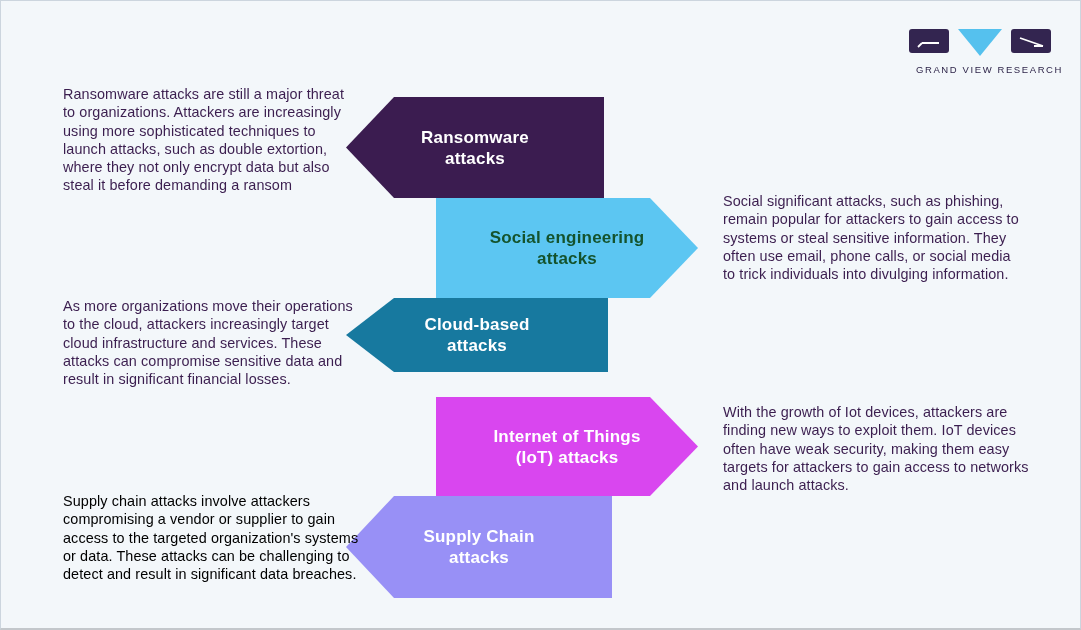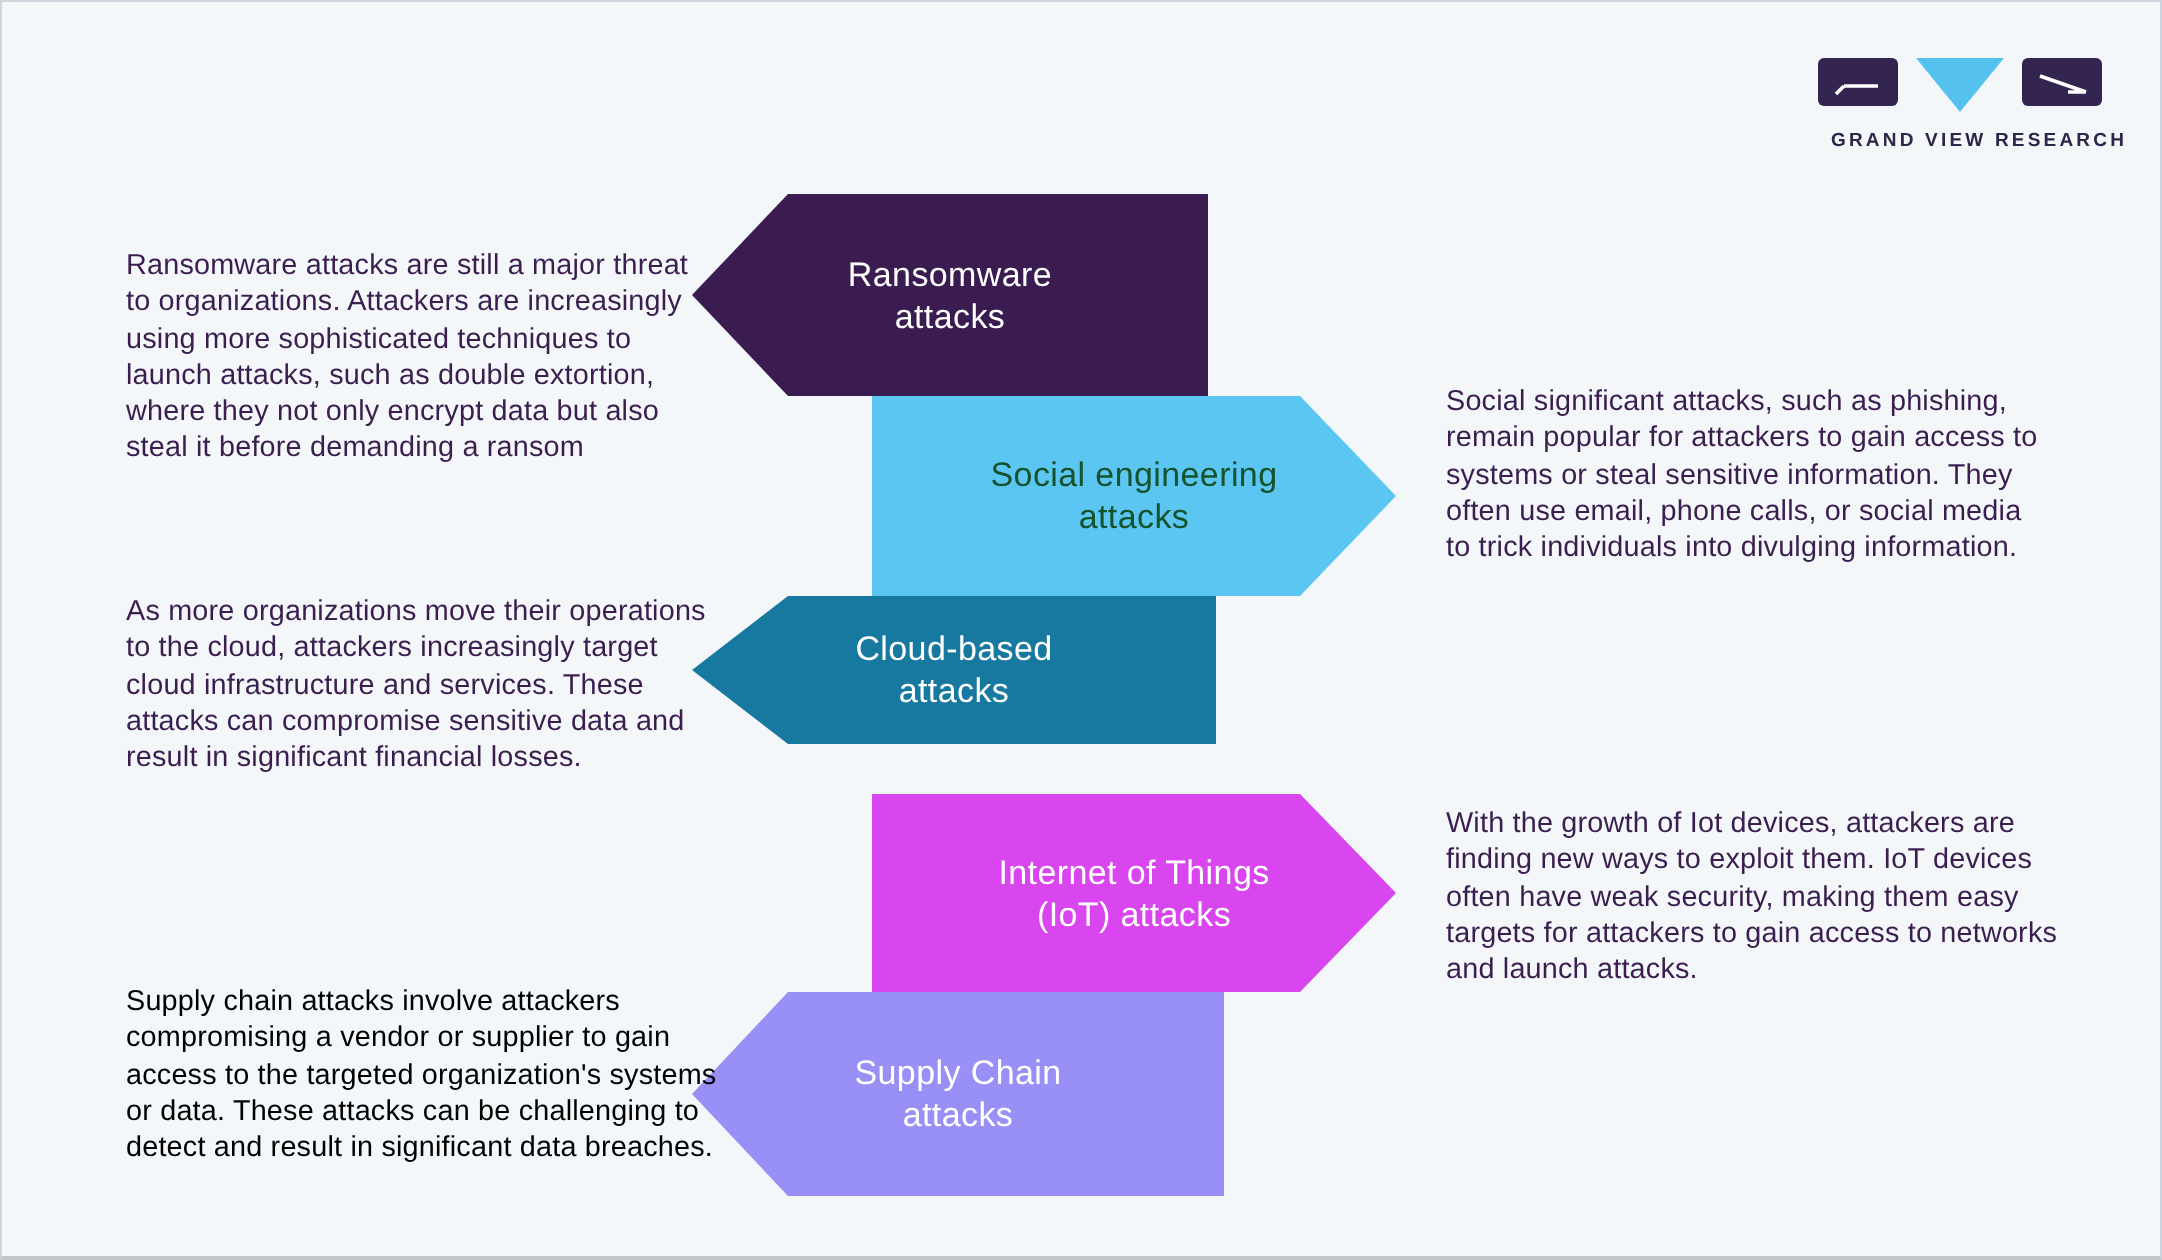--- a/index.html
+++ b/index.html
@@ -14,55 +14,55 @@
     font-family:"Liberation Sans", sans-serif;
   }
   
   .banner{
     position:absolute;
     display:flex;align-items:center;justify-content:center;
     text-align:center;
   }
   .banner-label{
     white-space:pre-line;
-    font-size:17px;font-weight:400;line-height:21px;
+    font-size:17px;font-weight:700;line-height:21px;
     letter-spacing:.2px;
   }
   .point-left{
     clip-path:polygon(0 50%, 48px 0, 100% 0, 100% 100%, 48px 100%);
   }
   .point-right{
     clip-path:polygon(0 0, calc(100% - 48px) 0, 100% 50%, calc(100% - 48px) 100%, 0 100%);
   }
   .b1{left:345px;top:96px;width:258px;height:101px;}
   .b2{left:435px;top:197px;width:262px;height:100px;}
   .b3{left:345px;top:297px;width:262px;height:74px;}
   .b4{left:435px;top:396px;width:262px;height:99px;}
   .b5{left:345px;top:495px;width:266px;height:102px;}
   
   .desc{
     position:absolute;
     color:#3b1e4f;
     font-size:14.4px;line-height:18.3px;
     letter-spacing:.1px;
   }
-  .d1{left:62px;top:84px;width:290px;margin-top:39px;}
+  .d1{left:62px;top:84px;width:290px;}
   .d2{left:722px;top:191px;width:302px;}
   .d3{left:62px;top:296px;width:292px;}
   .d4{left:722px;top:402px;width:308px;}
   .d5{left:62px;top:491px;width:298px;}
   
   .logo{
     position:absolute;top:28px;right:29px;width:142px;
     display:flex;flex-direction:column;align-items:center;
   }
   .logo-marks{display:flex;align-items:flex-start;gap:6px;width:100%;justify-content:space-between;}
   .logo-text{
     margin-top:4px;
-    font-size:9.5px;font-weight:700;letter-spacing:1.6px;
+    font-size:9.5px;font-weight:400;letter-spacing:1.6px;
     color:#2e2549;white-space:nowrap;margin-left:19px;
   }
 </style>
 </head>
 <body>
 
 <div class="canvas">
 
   <div class="logo">
     <div class="logo-marks">

